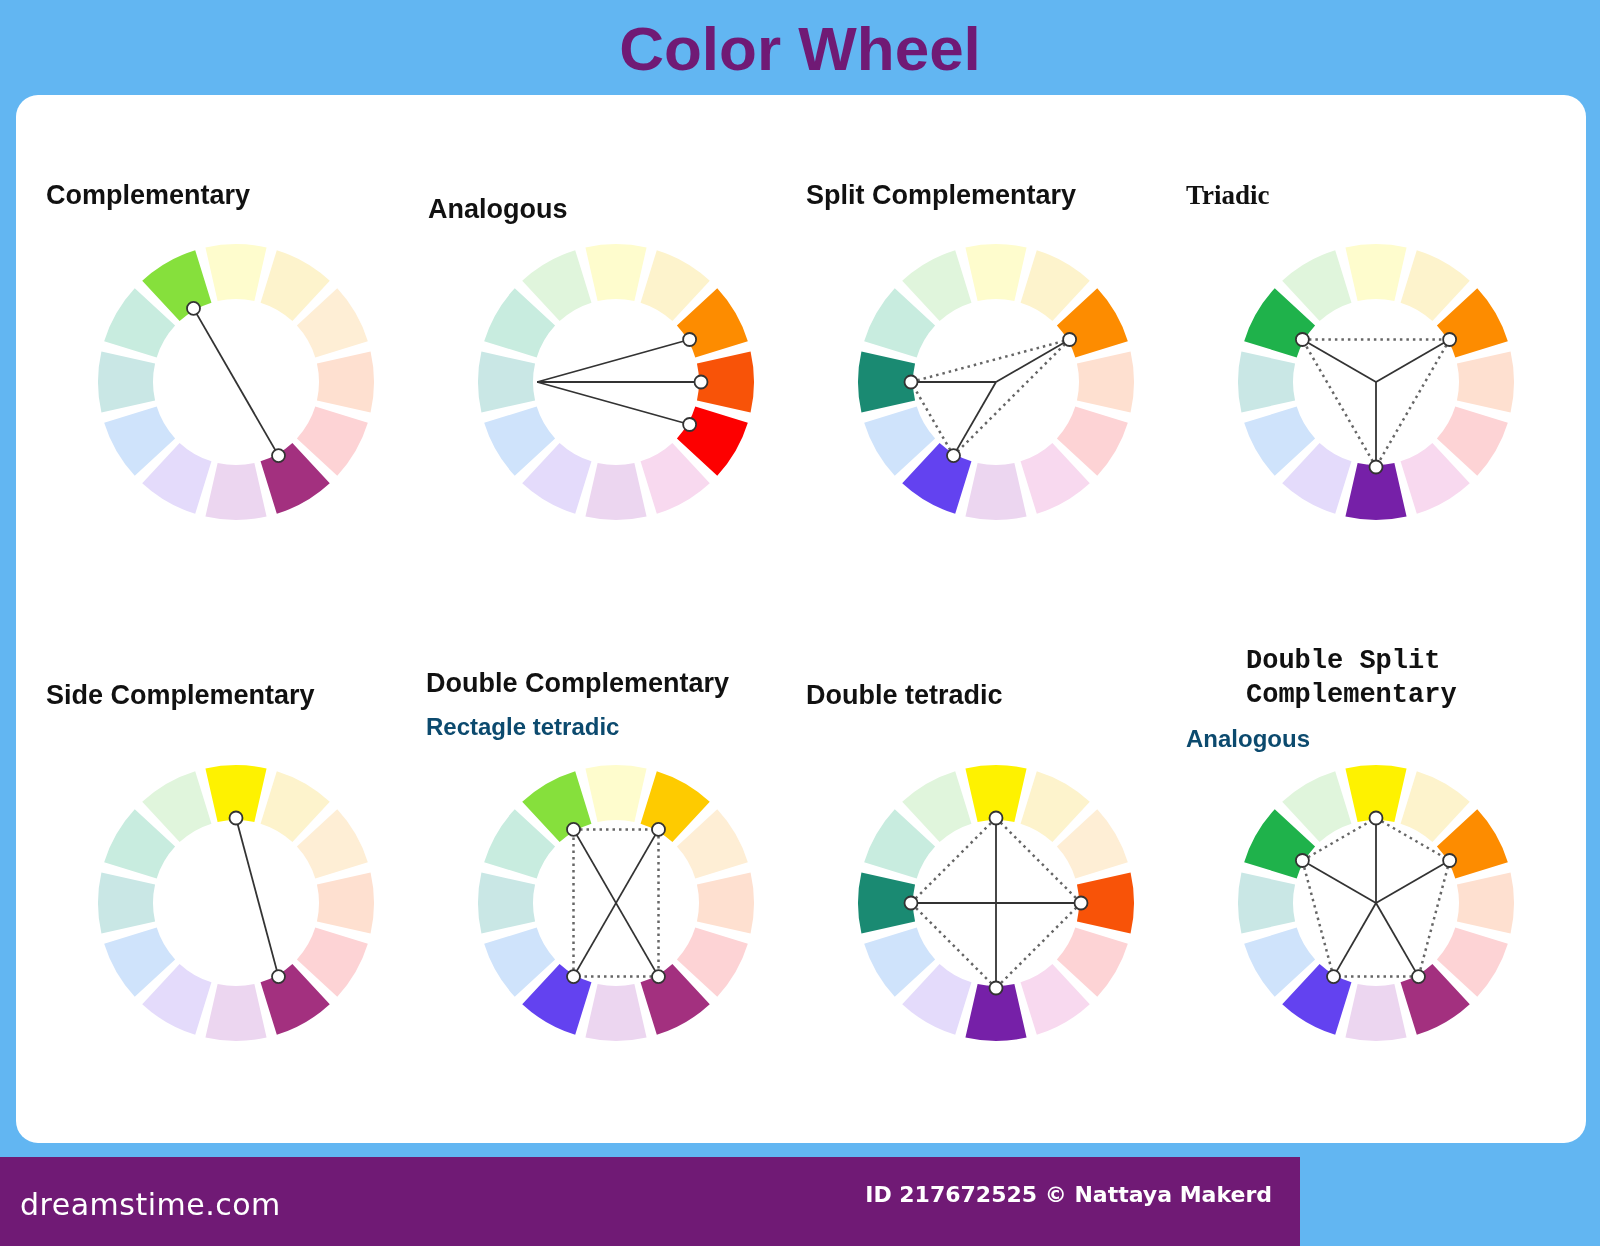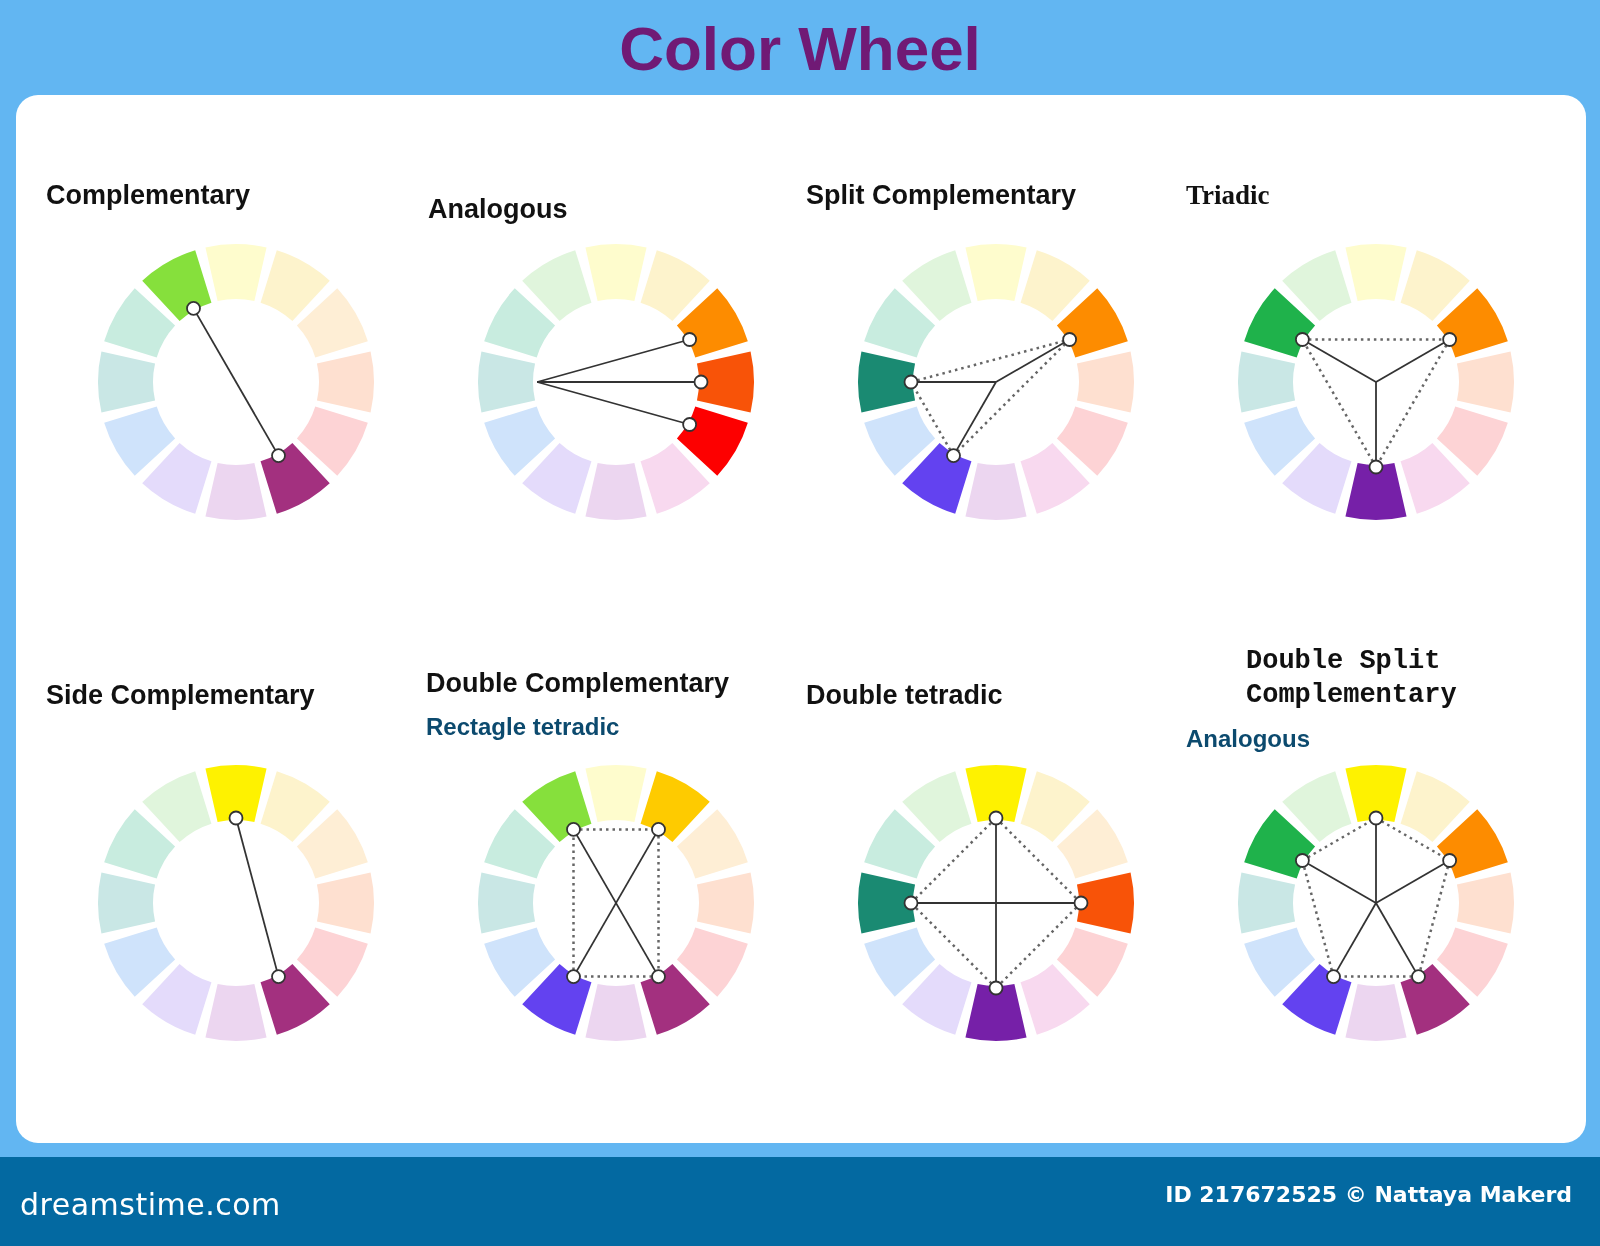--- a/index.html
+++ b/index.html
@@ -1,20 +1,20 @@
 <!DOCTYPE html>
 <html><head>
 <meta charset="utf-8">
 <style>
   html,body{margin:0;padding:0;}
   body{width:1600px;height:1246px;background:#62b6f2;font-family:"Liberation Sans",sans-serif;position:relative;overflow:hidden;}
   .header{position:absolute;left:0;top:0;width:1600px;height:96px;display:flex;align-items:center;justify-content:center;}
   .header h1{margin:0;color:#701a75;font-size:62px;font-weight:bold;letter-spacing:0px;}
   .panel{position:absolute;left:16px;top:95px;width:1570px;height:1048px;background:#fff;border-radius:22px;}
-  .footer{position:absolute;left:0;top:1157px;width:1600px;height:89px;background:#0369a1;color:#fff;}
+  .footer{position:absolute;left:0;top:1157px;width:1300px;height:89px;background:#701a75;color:#fff;}
   .footer .brand{position:absolute;left:20px;top:30px;font-size:30px;font-family:"DejaVu Sans",sans-serif;letter-spacing:0.5px;}
   .footer .credit{position:absolute;right:28px;top:25px;font-size:22px;font-weight:bold;font-family:"DejaVu Sans",sans-serif;}
   .cell{position:absolute;width:380px;}
   .cell .title{font-size:27px;font-weight:bold;color:#111;line-height:34px;}
   .cell .subtitle{font-size:24px;font-weight:bold;color:#0c4a6e;line-height:30px;margin-top:12px;}
   svg.wheel{position:absolute;}
 </style>
 </head>
 <body>
 

